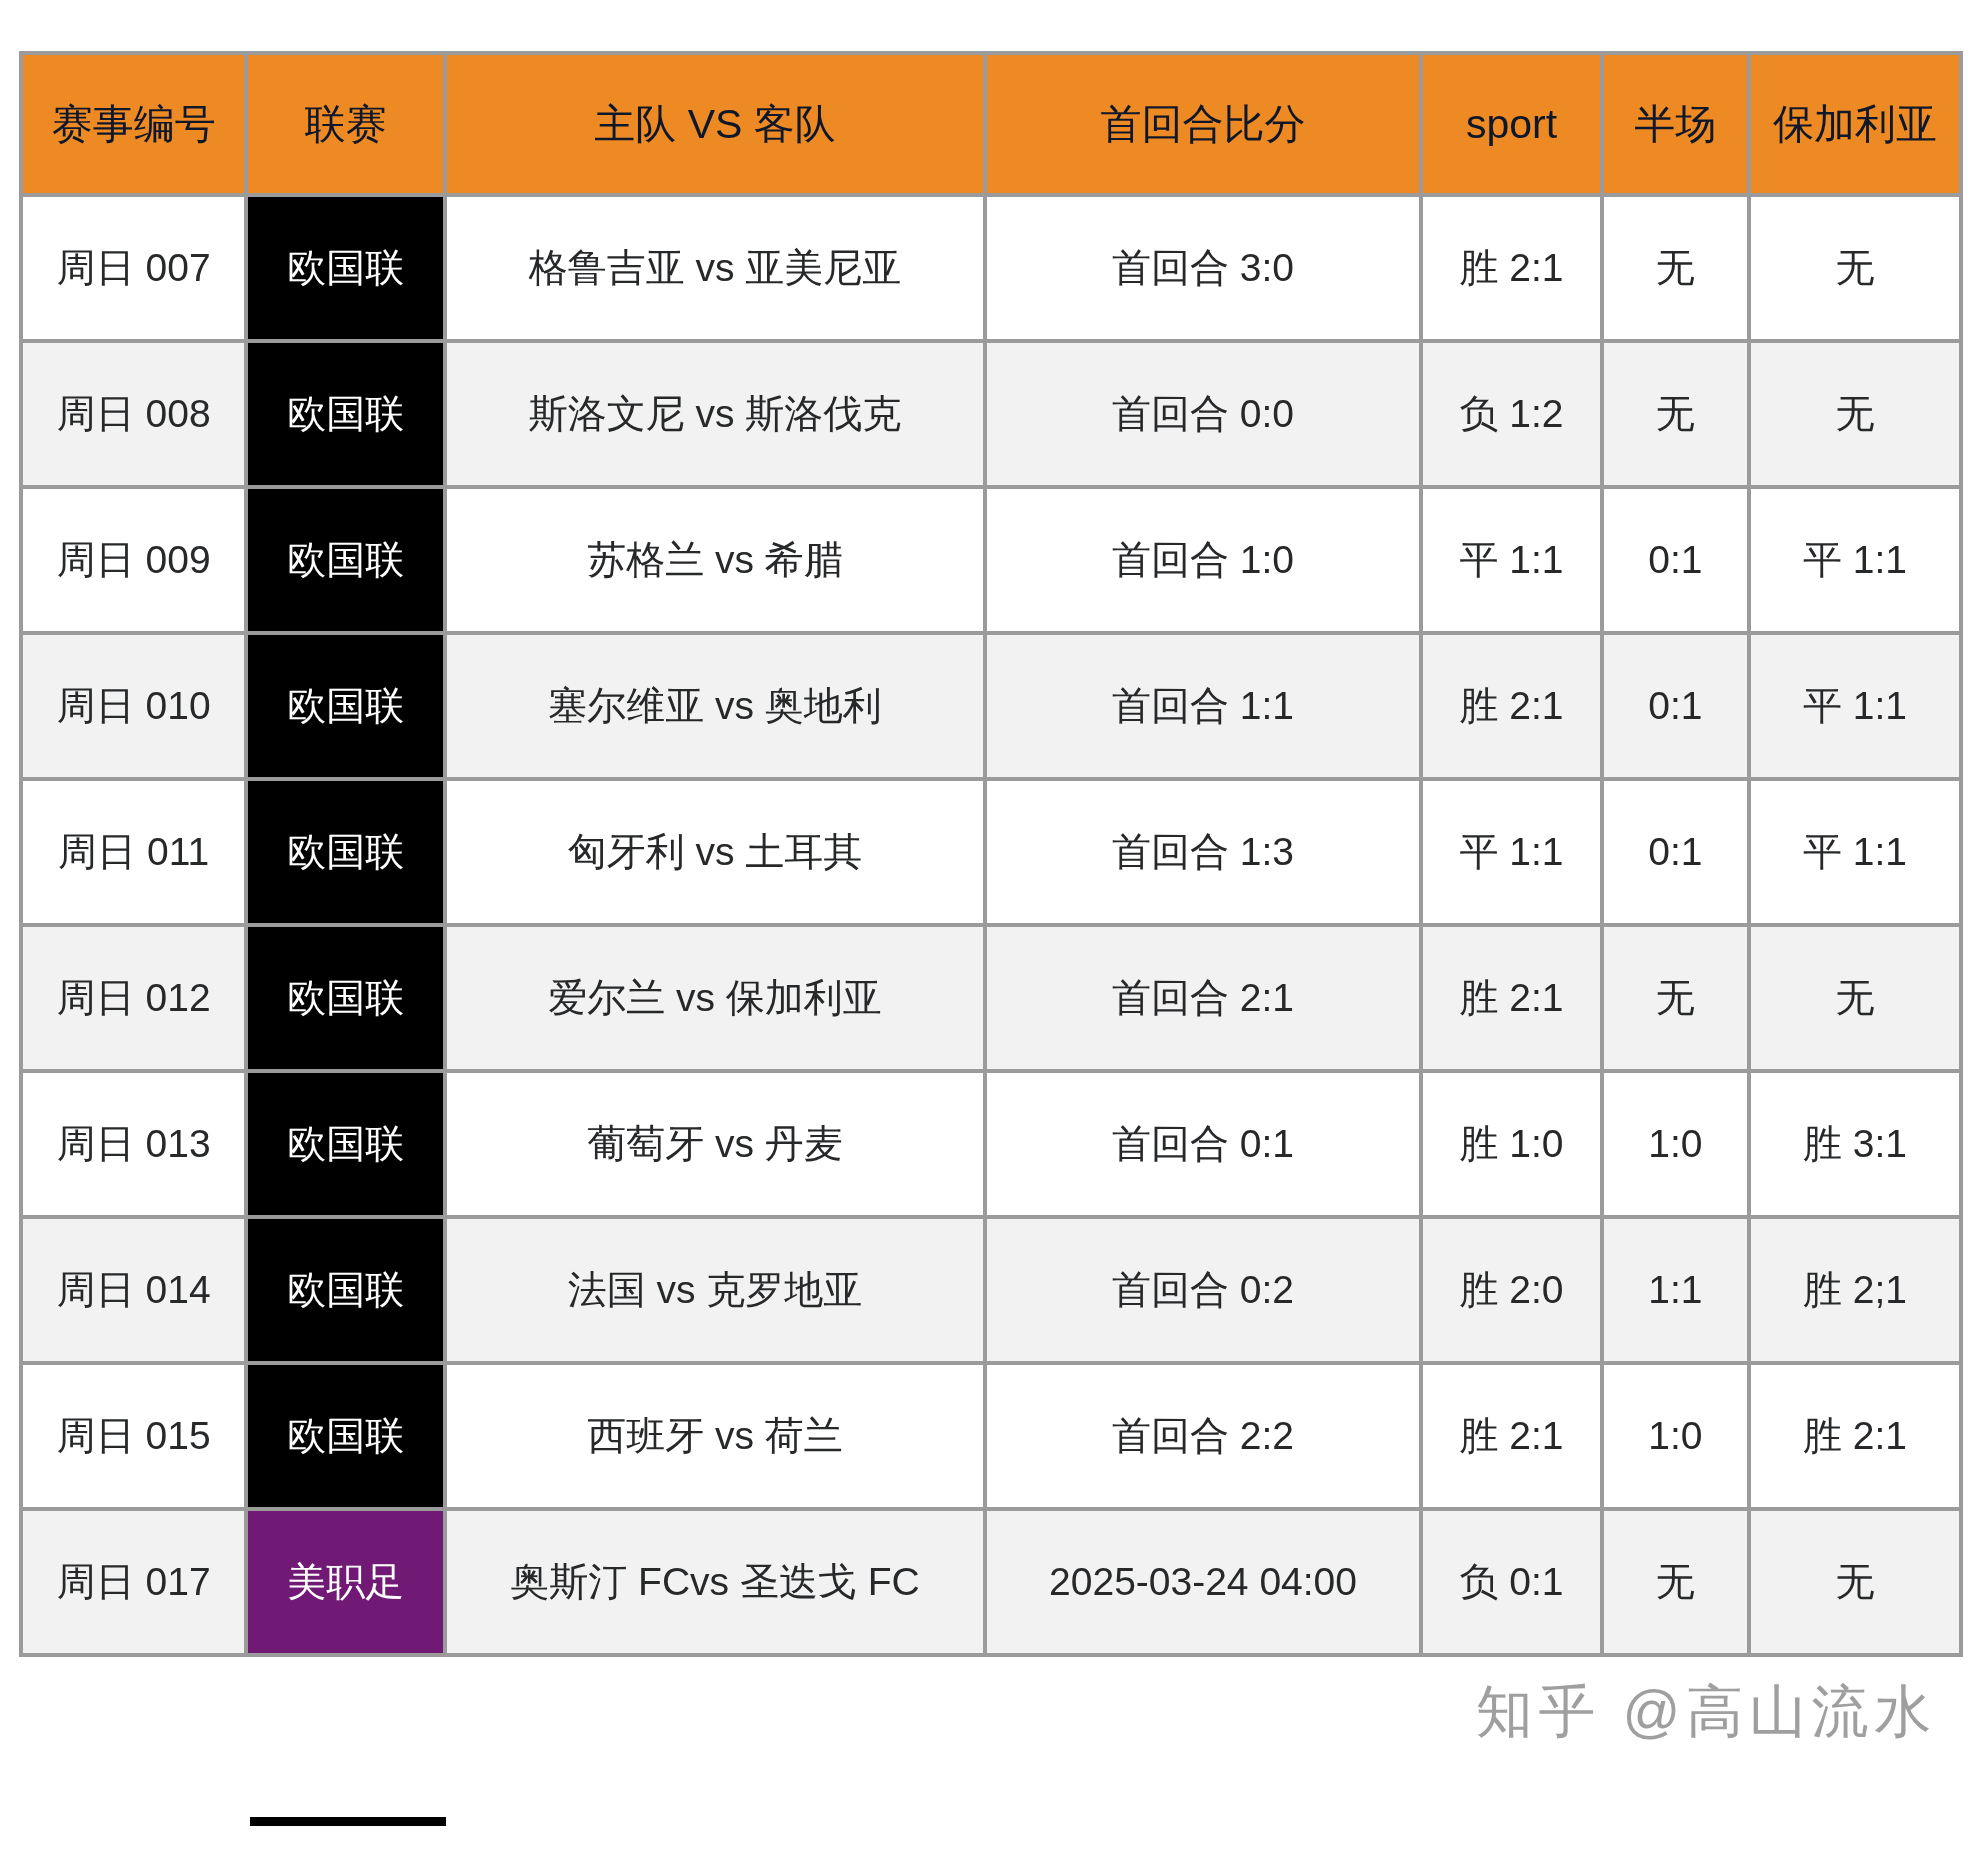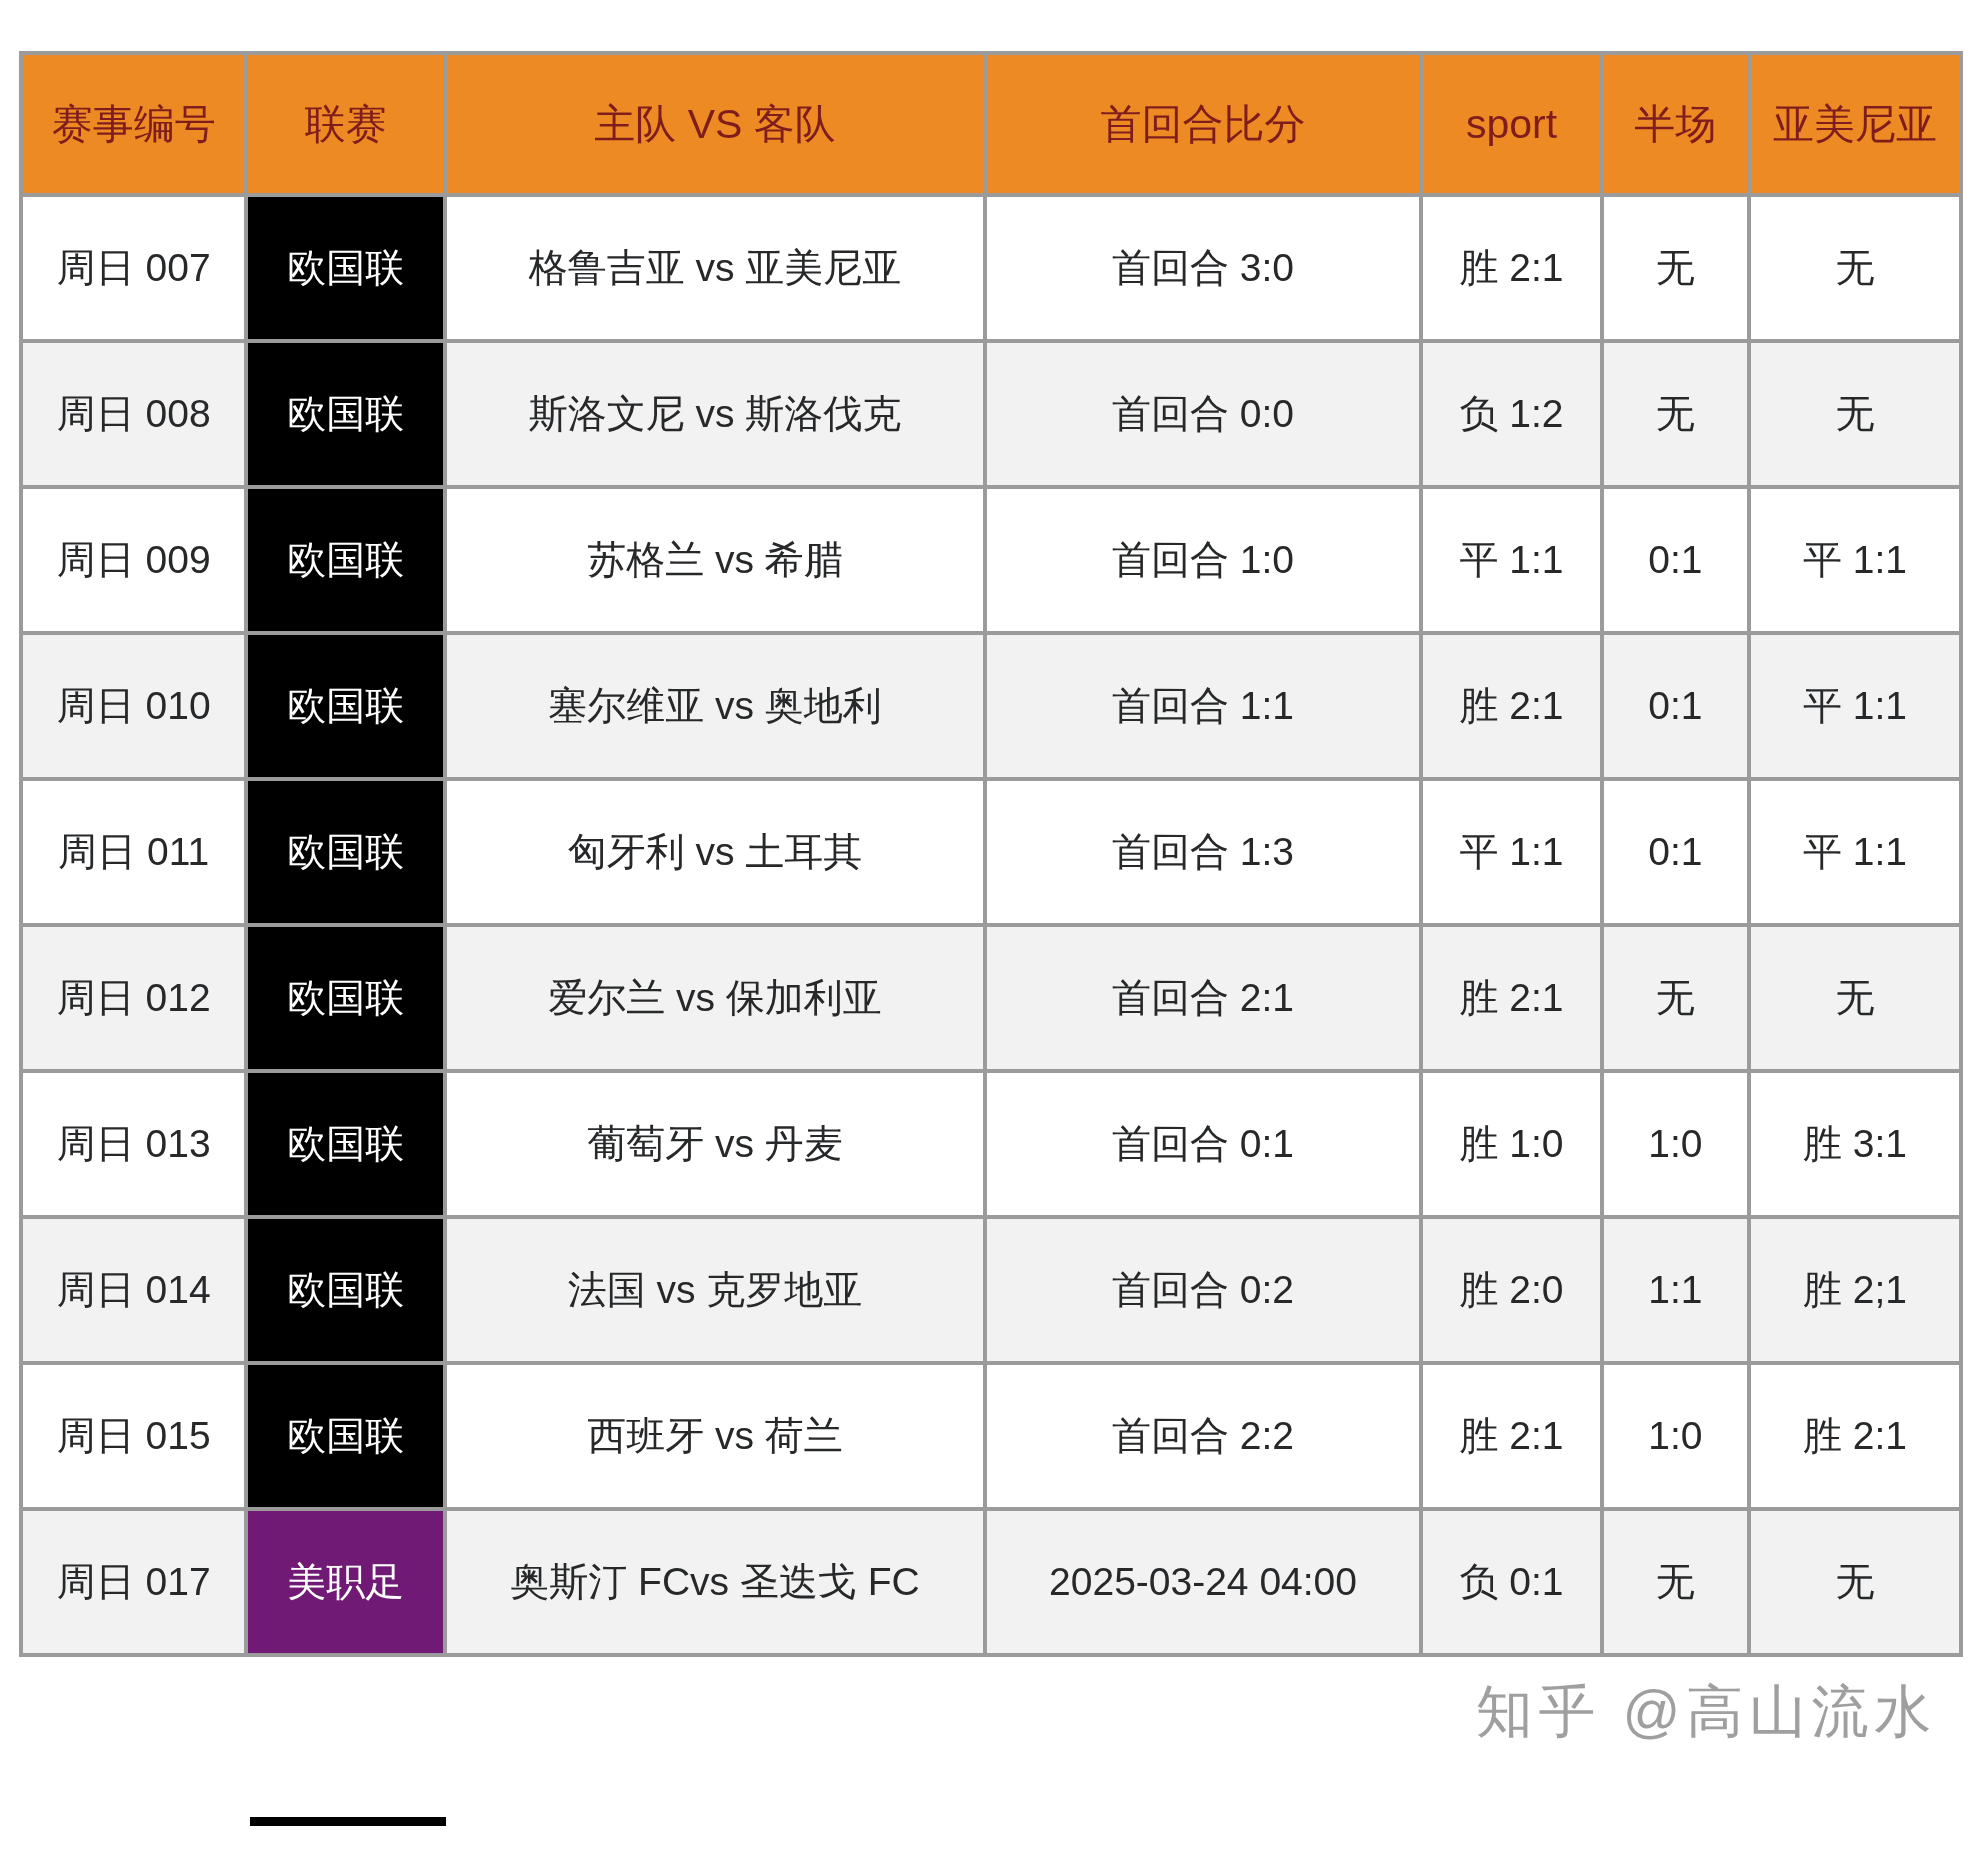--- a/index.html
+++ b/index.html
@@ -17,21 +17,21 @@
   }
   .scoretable th,.scoretable td{
     border:4px solid #9b9b9b;
     text-align:center;vertical-align:middle;
     white-space:nowrap;overflow:hidden;
     padding:0;
   }
   .scoretable th{
     background:#ed8a24;
     height:138px;
-    font-size:41px;font-weight:400;color:#7f1d1d;
+    font-size:41px;font-weight:400;color:#0f172a;
   }
   .scoretable td{
     height:142px;
     font-size:39px;font-weight:400;color:#26282a;
     background:#ffffff;
   }
   .scoretable tbody tr:nth-child(even) td{background:#f2f2f2;}
   .scoretable td.league{
     color:#ffffff;
     background:#000000; 
@@ -66,21 +66,21 @@
         <col style="width:209px">
     </colgroup>
     <thead>
       <tr>
         <th>赛事编号</th>
         <th>联赛</th>
         <th>主队 VS 客队</th>
         <th>首回合比分</th>
         <th>sport</th>
         <th>半场</th>
-        <th>亚美尼亚</th>
+        <th>保加利亚</th>
       </tr>
     </thead>
     <tbody>
       <tr>
         <td>周日 007</td>
         <td class="league" data-style-bg="chart_data.rows.0.league_bg" style="background: rgb(0, 0, 0);">欧国联</td>
         <td>格鲁吉亚 vs 亚美尼亚</td>
         <td>首回合 3:0</td>
         <td>胜 2:1</td>
         <td>无</td>

